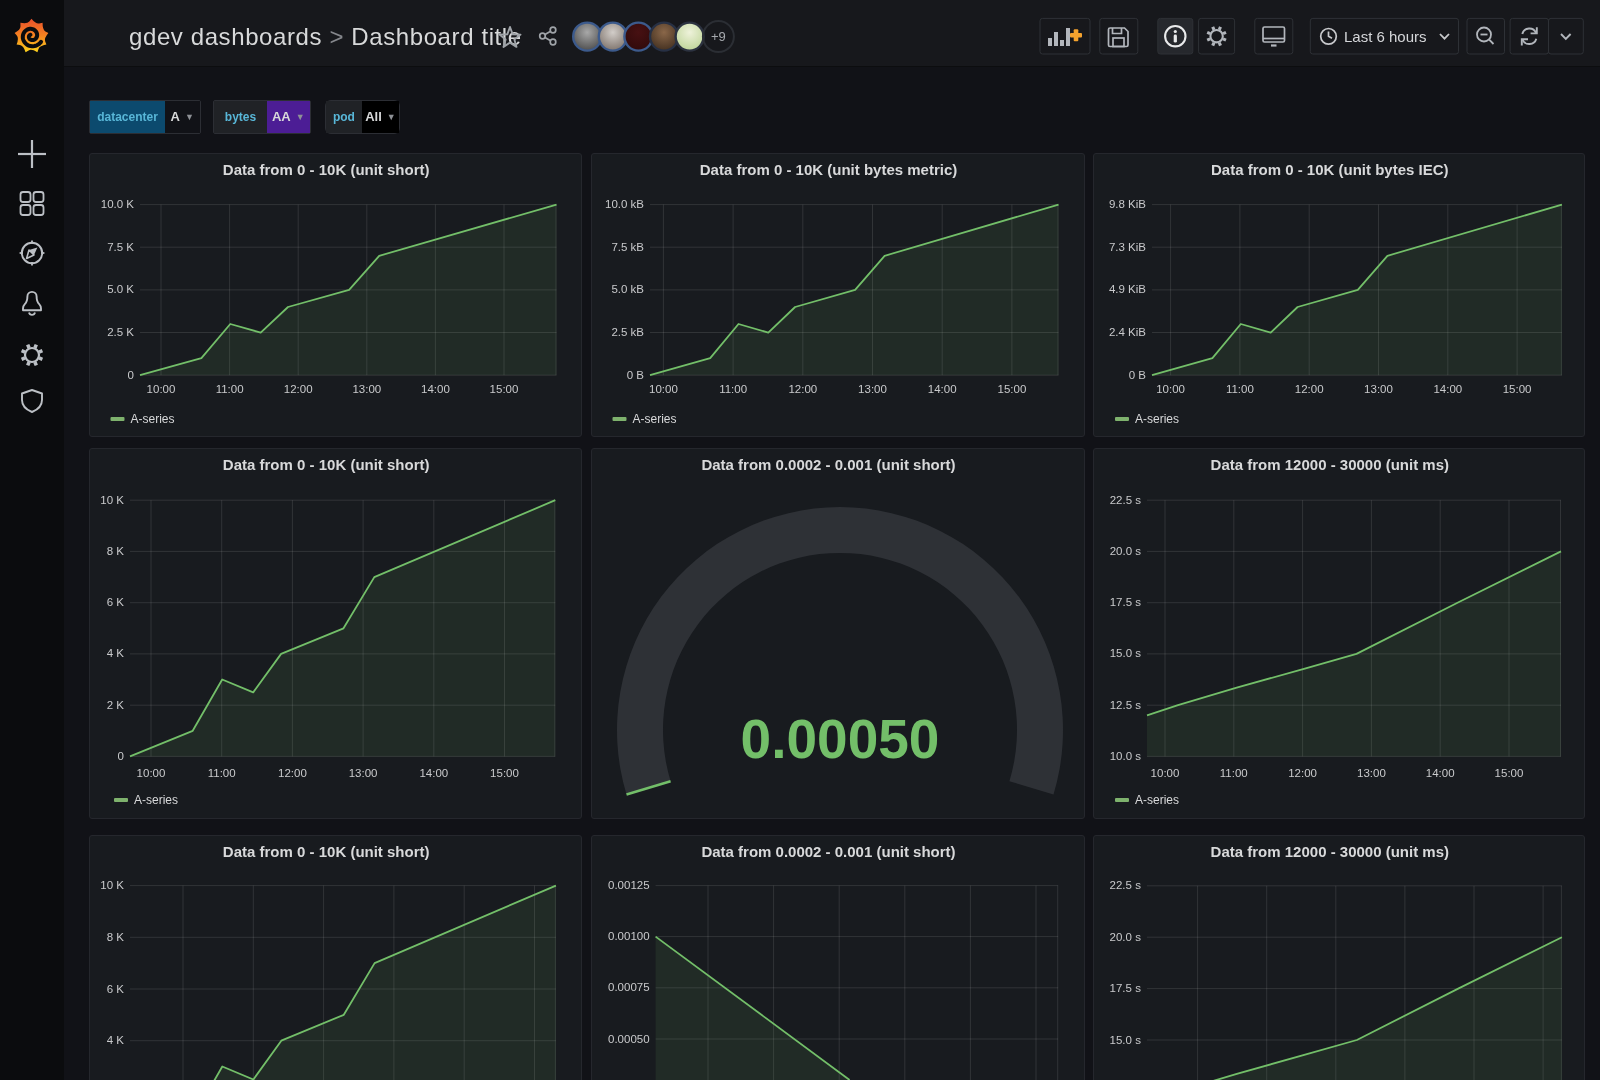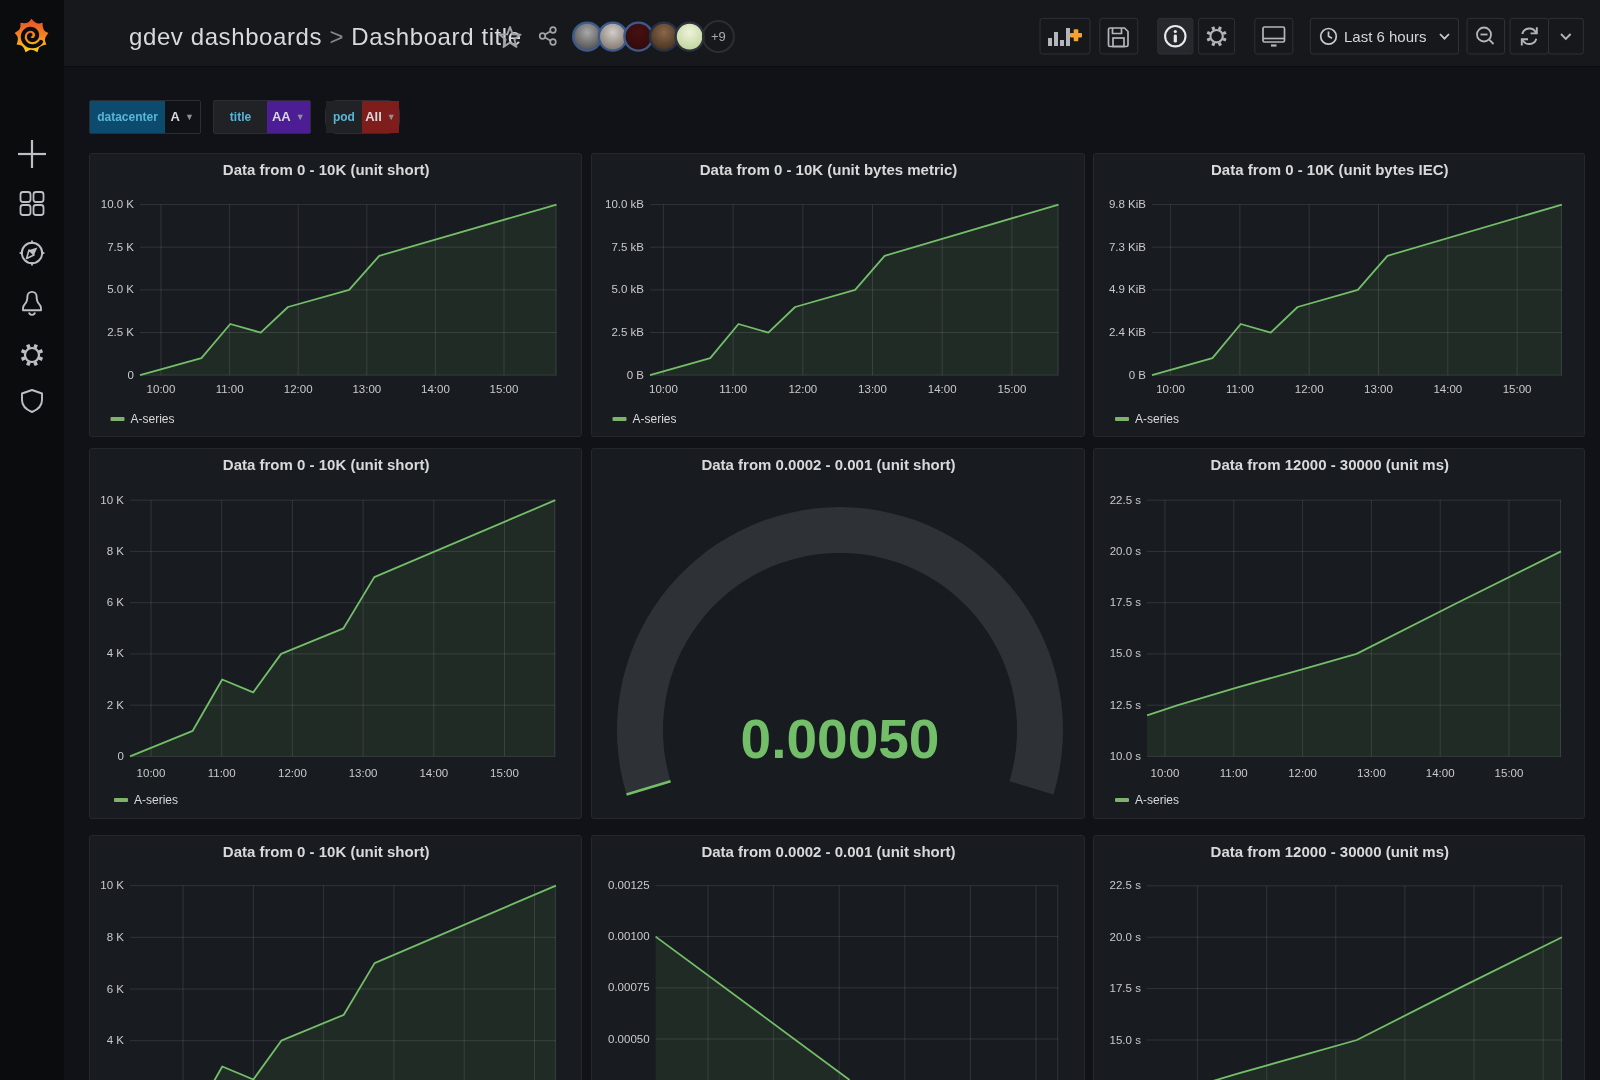--- a/index.html
+++ b/index.html
@@ -6,26 +6,26 @@
 </style></head>
 <body>
 <div style="position:absolute;left:64px;top:0;width:1536px;height:66px;background:#17181c;border-bottom:1px solid #0c0d0f"></div>
 <div style="position:absolute;left:0;top:0;width:64px;height:1080px;background:#0b0c0e"></div>
 <div style="position:absolute;left:129px;top:23px;font-size:24px;letter-spacing:0.6px;color:#d8d9da">gdev dashboards <span style="color:#85878c">&gt;</span> Dashboard title</div>
 <div style="position:absolute;left:89px;top:100px;height:33.6px;display:flex;border:1px solid #2c2e34;border-radius:2px;box-sizing:border-box">
 <div style="width:75px;background:#0c4a6e;color:#58b6d7;font-size:12px;font-weight:bold;display:flex;align-items:center;justify-content:center">datacenter</div>
 <div style="width:34.5px;background:#111217;color:#d8d9da;font-size:13px;font-weight:bold;display:flex;align-items:center;justify-content:center;gap:5px">A<span style="color:#8e9196;font-size:9px">▼</span></div>
 </div>
 <div style="position:absolute;left:213px;top:100px;height:33.6px;display:flex;border:1px solid #2c2e34;border-radius:2px;box-sizing:border-box">
-<div style="width:53px;background:#202226;color:#58b6d7;font-size:12px;font-weight:bold;display:flex;align-items:center;justify-content:center">title</div>
+<div style="width:53px;background:#202226;color:#58b6d7;font-size:12px;font-weight:bold;display:flex;align-items:center;justify-content:center">bytes</div>
 <div style="width:42.5px;background:#4c1d95;color:#d8d9da;font-size:13px;font-weight:bold;display:flex;align-items:center;justify-content:center;gap:5px">AA<span style="color:#8e9196;font-size:9px">▼</span></div>
 </div>
-<div style="position:absolute;left:324.7px;top:100px;height:33.6px;display:flex;border:1px solid #2c2e34;border-radius:12px;box-sizing:border-box">
+<div style="position:absolute;left:324.7px;top:100px;height:33.6px;display:flex;border:1px solid #2c2e34;border-radius:6px;box-sizing:border-box">
 <div style="width:36.5px;background:#202226;color:#58b6d7;font-size:12px;font-weight:bold;display:flex;align-items:center;justify-content:center">pod</div>
-<div style="width:36.5px;background:#7f1d1d;color:#d8d9da;font-size:13px;font-weight:bold;display:flex;align-items:center;justify-content:center;gap:5px">All<span style="color:#8e9196;font-size:9px">▼</span></div>
+<div style="width:36.5px;background:#000000;color:#d8d9da;font-size:13px;font-weight:bold;display:flex;align-items:center;justify-content:center;gap:5px">All<span style="color:#8e9196;font-size:9px">▼</span></div>
 </div>
 <div style="position:absolute;left:88.5px;top:152.5px;width:493.5px;height:284.5px;background:#181b1f;border:1px solid #25272d;border-radius:3px;box-sizing:border-box"></div>
 <div style="position:absolute;left:590.5px;top:152.5px;width:494.0px;height:284.5px;background:#181b1f;border:1px solid #25272d;border-radius:3px;box-sizing:border-box"></div>
 <div style="position:absolute;left:1093.0px;top:152.5px;width:491.5px;height:284.5px;background:#181b1f;border:1px solid #25272d;border-radius:3px;box-sizing:border-box"></div>
 <div style="position:absolute;left:88.5px;top:447.5px;width:493.5px;height:371.5px;background:#181b1f;border:1px solid #25272d;border-radius:3px;box-sizing:border-box"></div>
 <div style="position:absolute;left:590.5px;top:447.5px;width:494.0px;height:371.5px;background:#181b1f;border:1px solid #25272d;border-radius:3px;box-sizing:border-box"></div>
 <div style="position:absolute;left:1093.0px;top:447.5px;width:491.5px;height:371.5px;background:#181b1f;border:1px solid #25272d;border-radius:3px;box-sizing:border-box"></div>
 <div style="position:absolute;left:88.5px;top:835.0px;width:493.5px;height:372.0px;background:#181b1f;border:1px solid #25272d;border-radius:3px;box-sizing:border-box"></div>
 <div style="position:absolute;left:590.5px;top:835.0px;width:494.0px;height:372.0px;background:#181b1f;border:1px solid #25272d;border-radius:3px;box-sizing:border-box"></div>
 <div style="position:absolute;left:1093.0px;top:835.0px;width:491.5px;height:372.0px;background:#181b1f;border:1px solid #25272d;border-radius:3px;box-sizing:border-box"></div>

